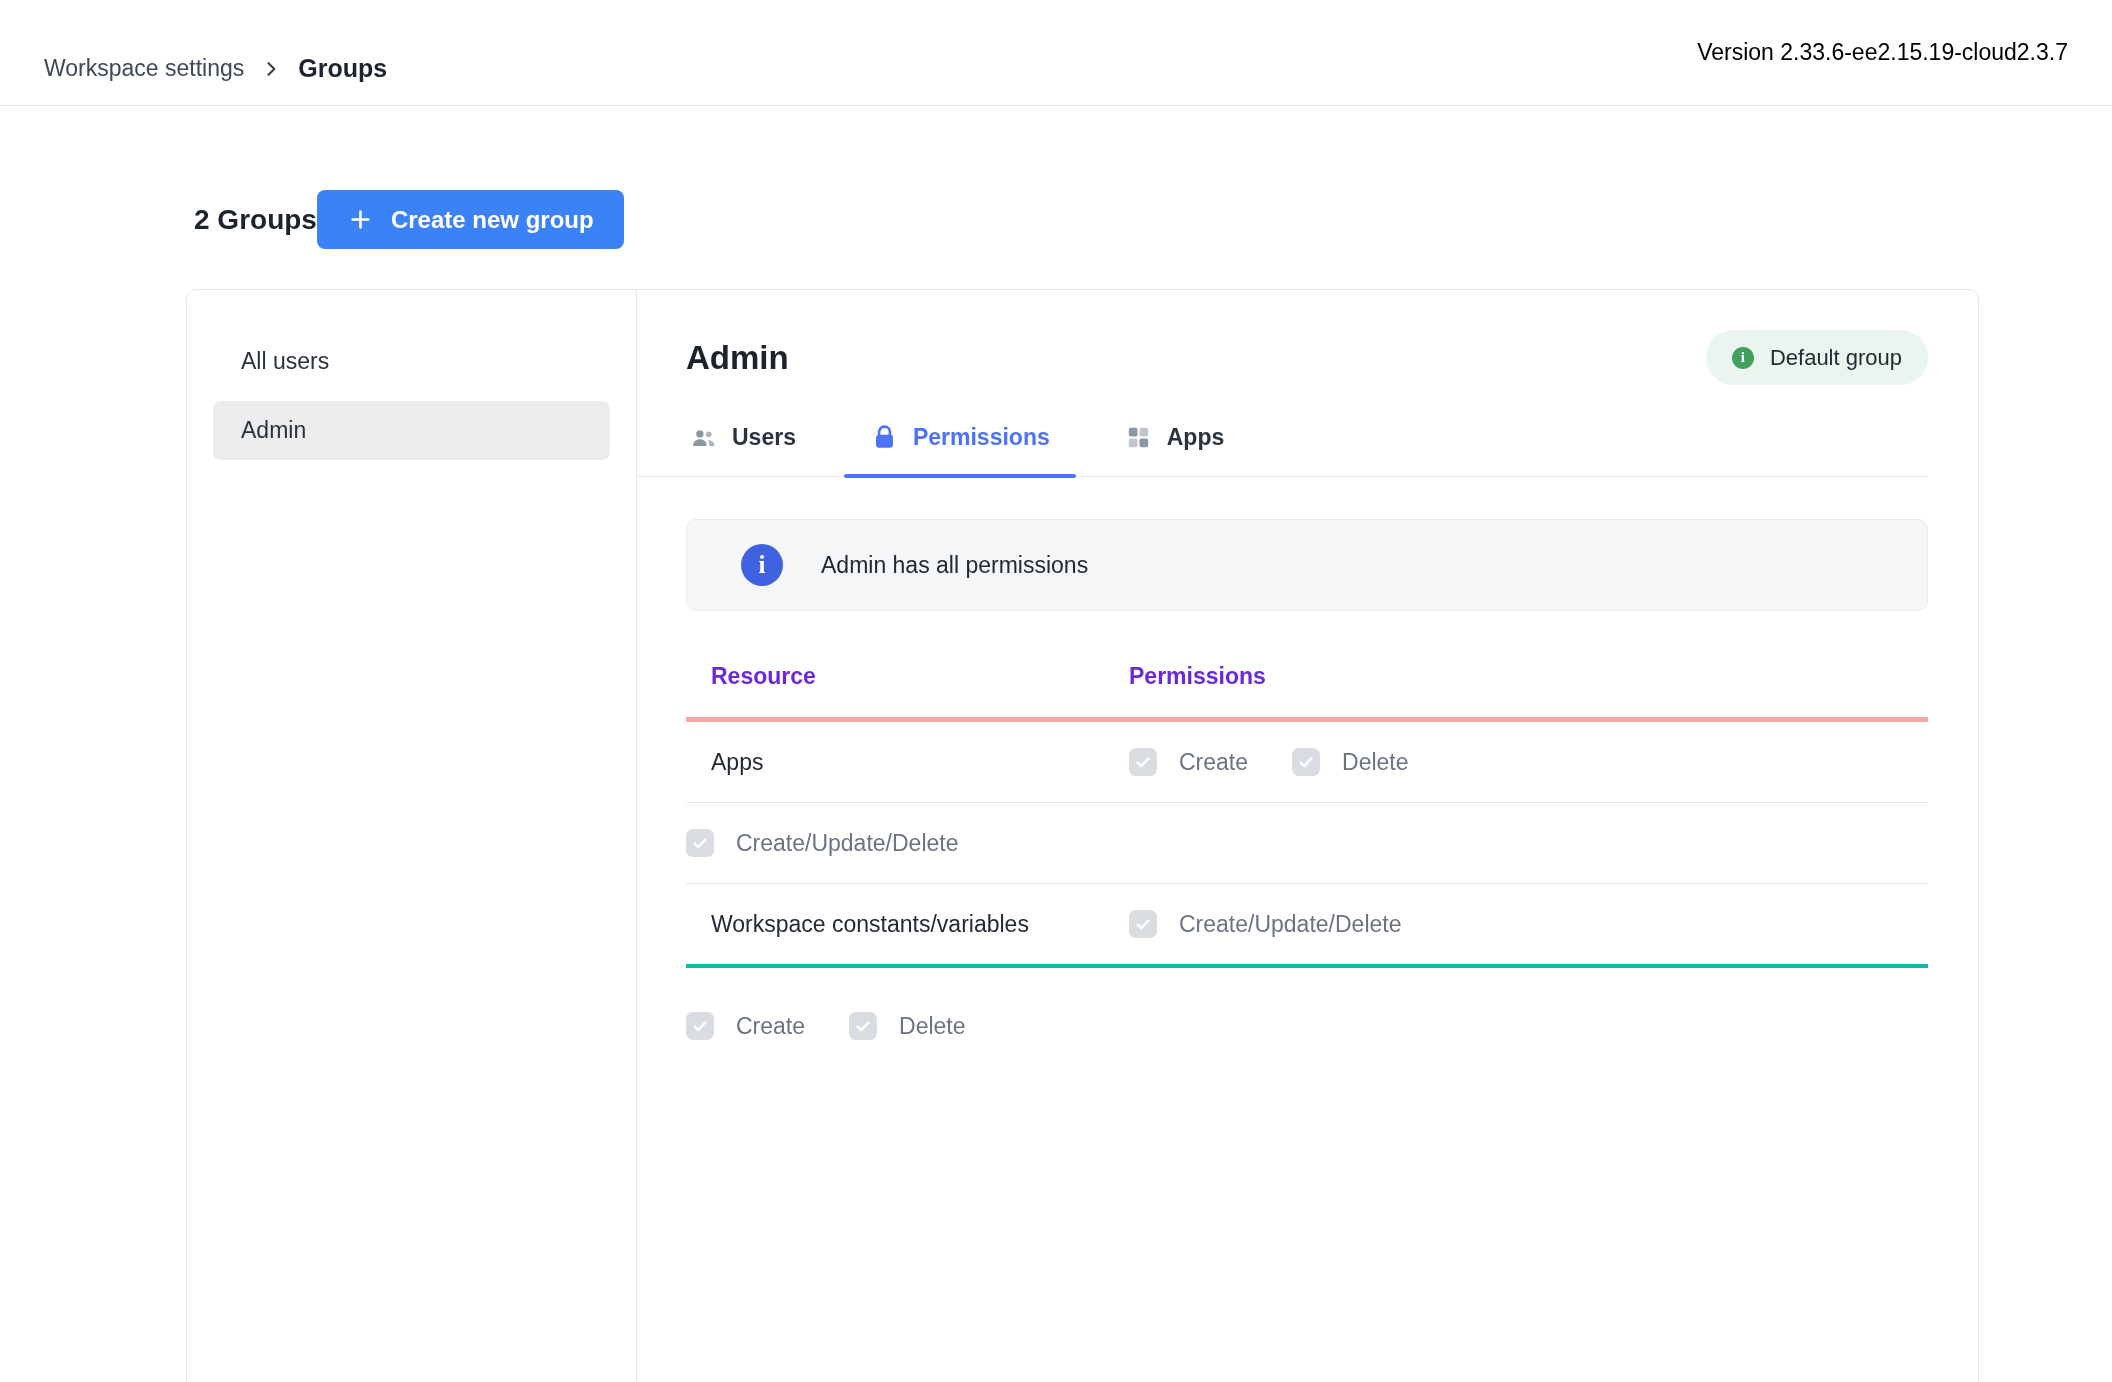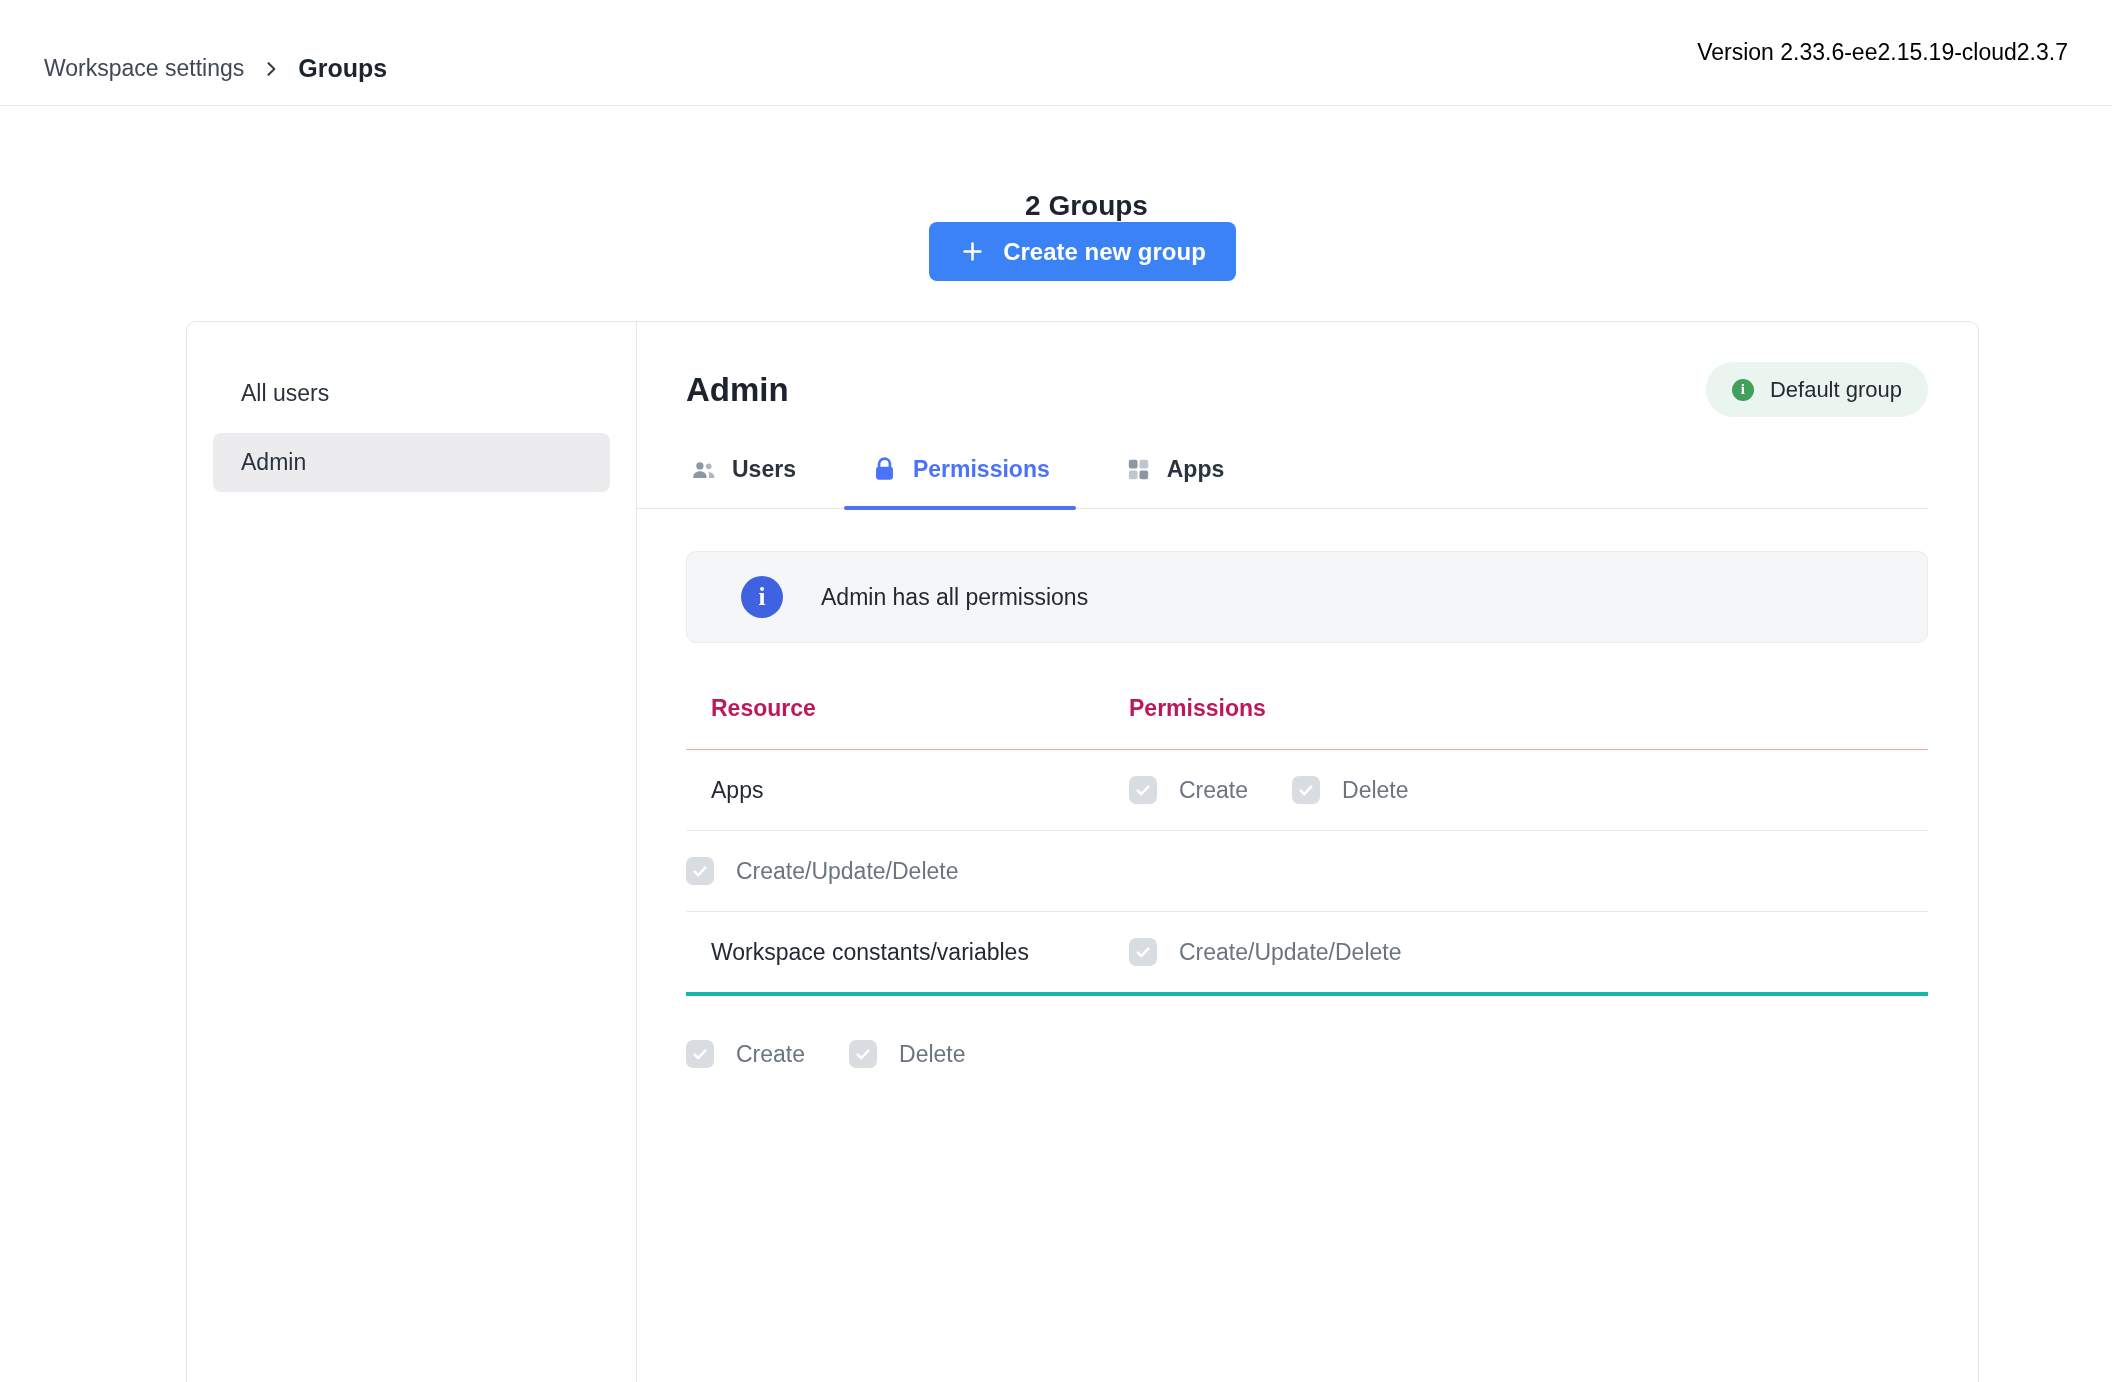--- a/index.html
+++ b/index.html
@@ -27,21 +27,20 @@
   .crumb-root { cursor: pointer; }
   .crumb-chevron svg { width: 20px; height: 20px; display: block; color: #3a424e; }
   .crumb-current { font-size: 25px; font-weight: 700; color: #1d2430; }
   .version { font-size: 23px; color: #000000; }
 
   
   .toolbar {
     margin: 84px 133px 0 186px;
     display: flex;
     align-items: center;
-    flex-direction: column;
   }
   .groups-count { margin: 0 0 0 8px; font-size: 28px; font-weight: 600; color: #1d242e; }
   .btn-primary {
     display: flex; align-items: center; gap: 17px;
     height: 59px; padding: 0 30px;
     background: #3b82f6; color: #fff;
     border: none; border-radius: 8px;
     font-size: 24px; font-weight: 600;
     font-family: inherit; cursor: pointer;
   }
@@ -129,22 +128,22 @@
     display: flex; align-items: center; justify-content: center;
     font-size: 25px; font-weight: 700;
     font-family: "Liberation Serif", serif;
   }
 
   
   .ptable { margin-top: 12px; }
   .thead {
     display: flex;
     padding: 40px 0 27px;
-    border-bottom: 1px solid #fca5a5;
-    font-size: 23px; font-weight: 600; color: #be185d;
+    border-bottom: 5px solid #fca5a5;
+    font-size: 23px; font-weight: 600; color: #6d28d9;
   }
   .c-res { flex: 0 0 443px; width: 443px; padding-left: 25px; }
   .c-perm { flex: 1; }
   .trow {
     display: flex; align-items: center;
     padding: 26px 0;
     border-bottom: 1px solid #e7e9ec;
     font-size: 23px;
   }
   .trow .c-res { color: #232a34; }

